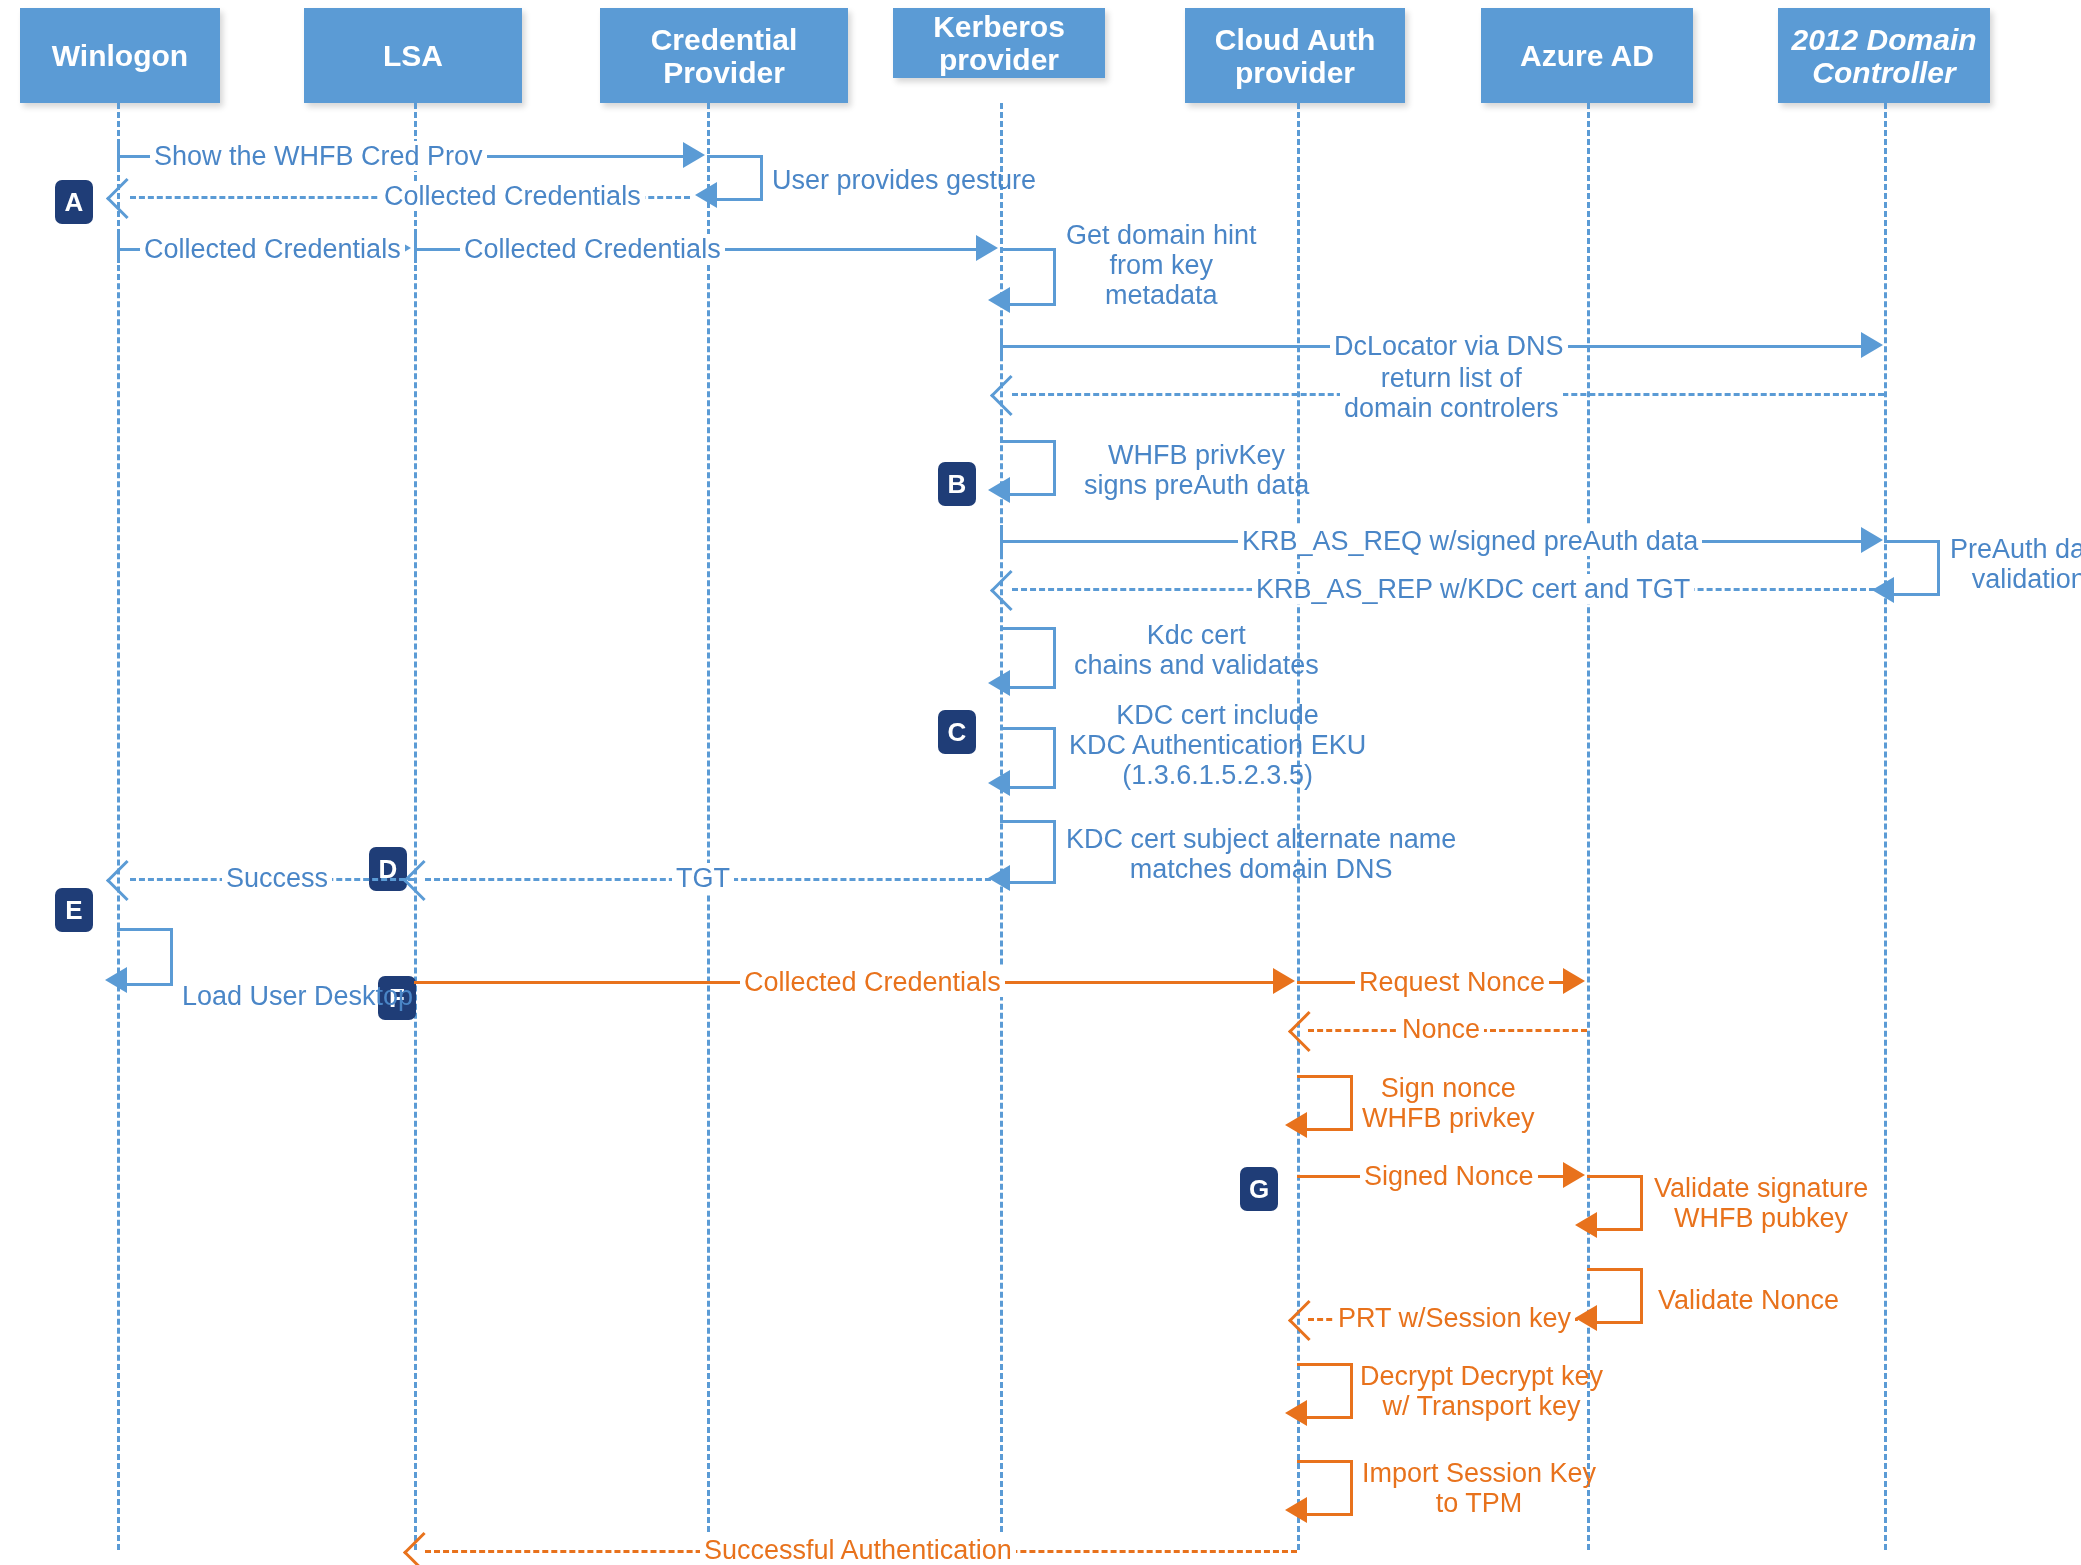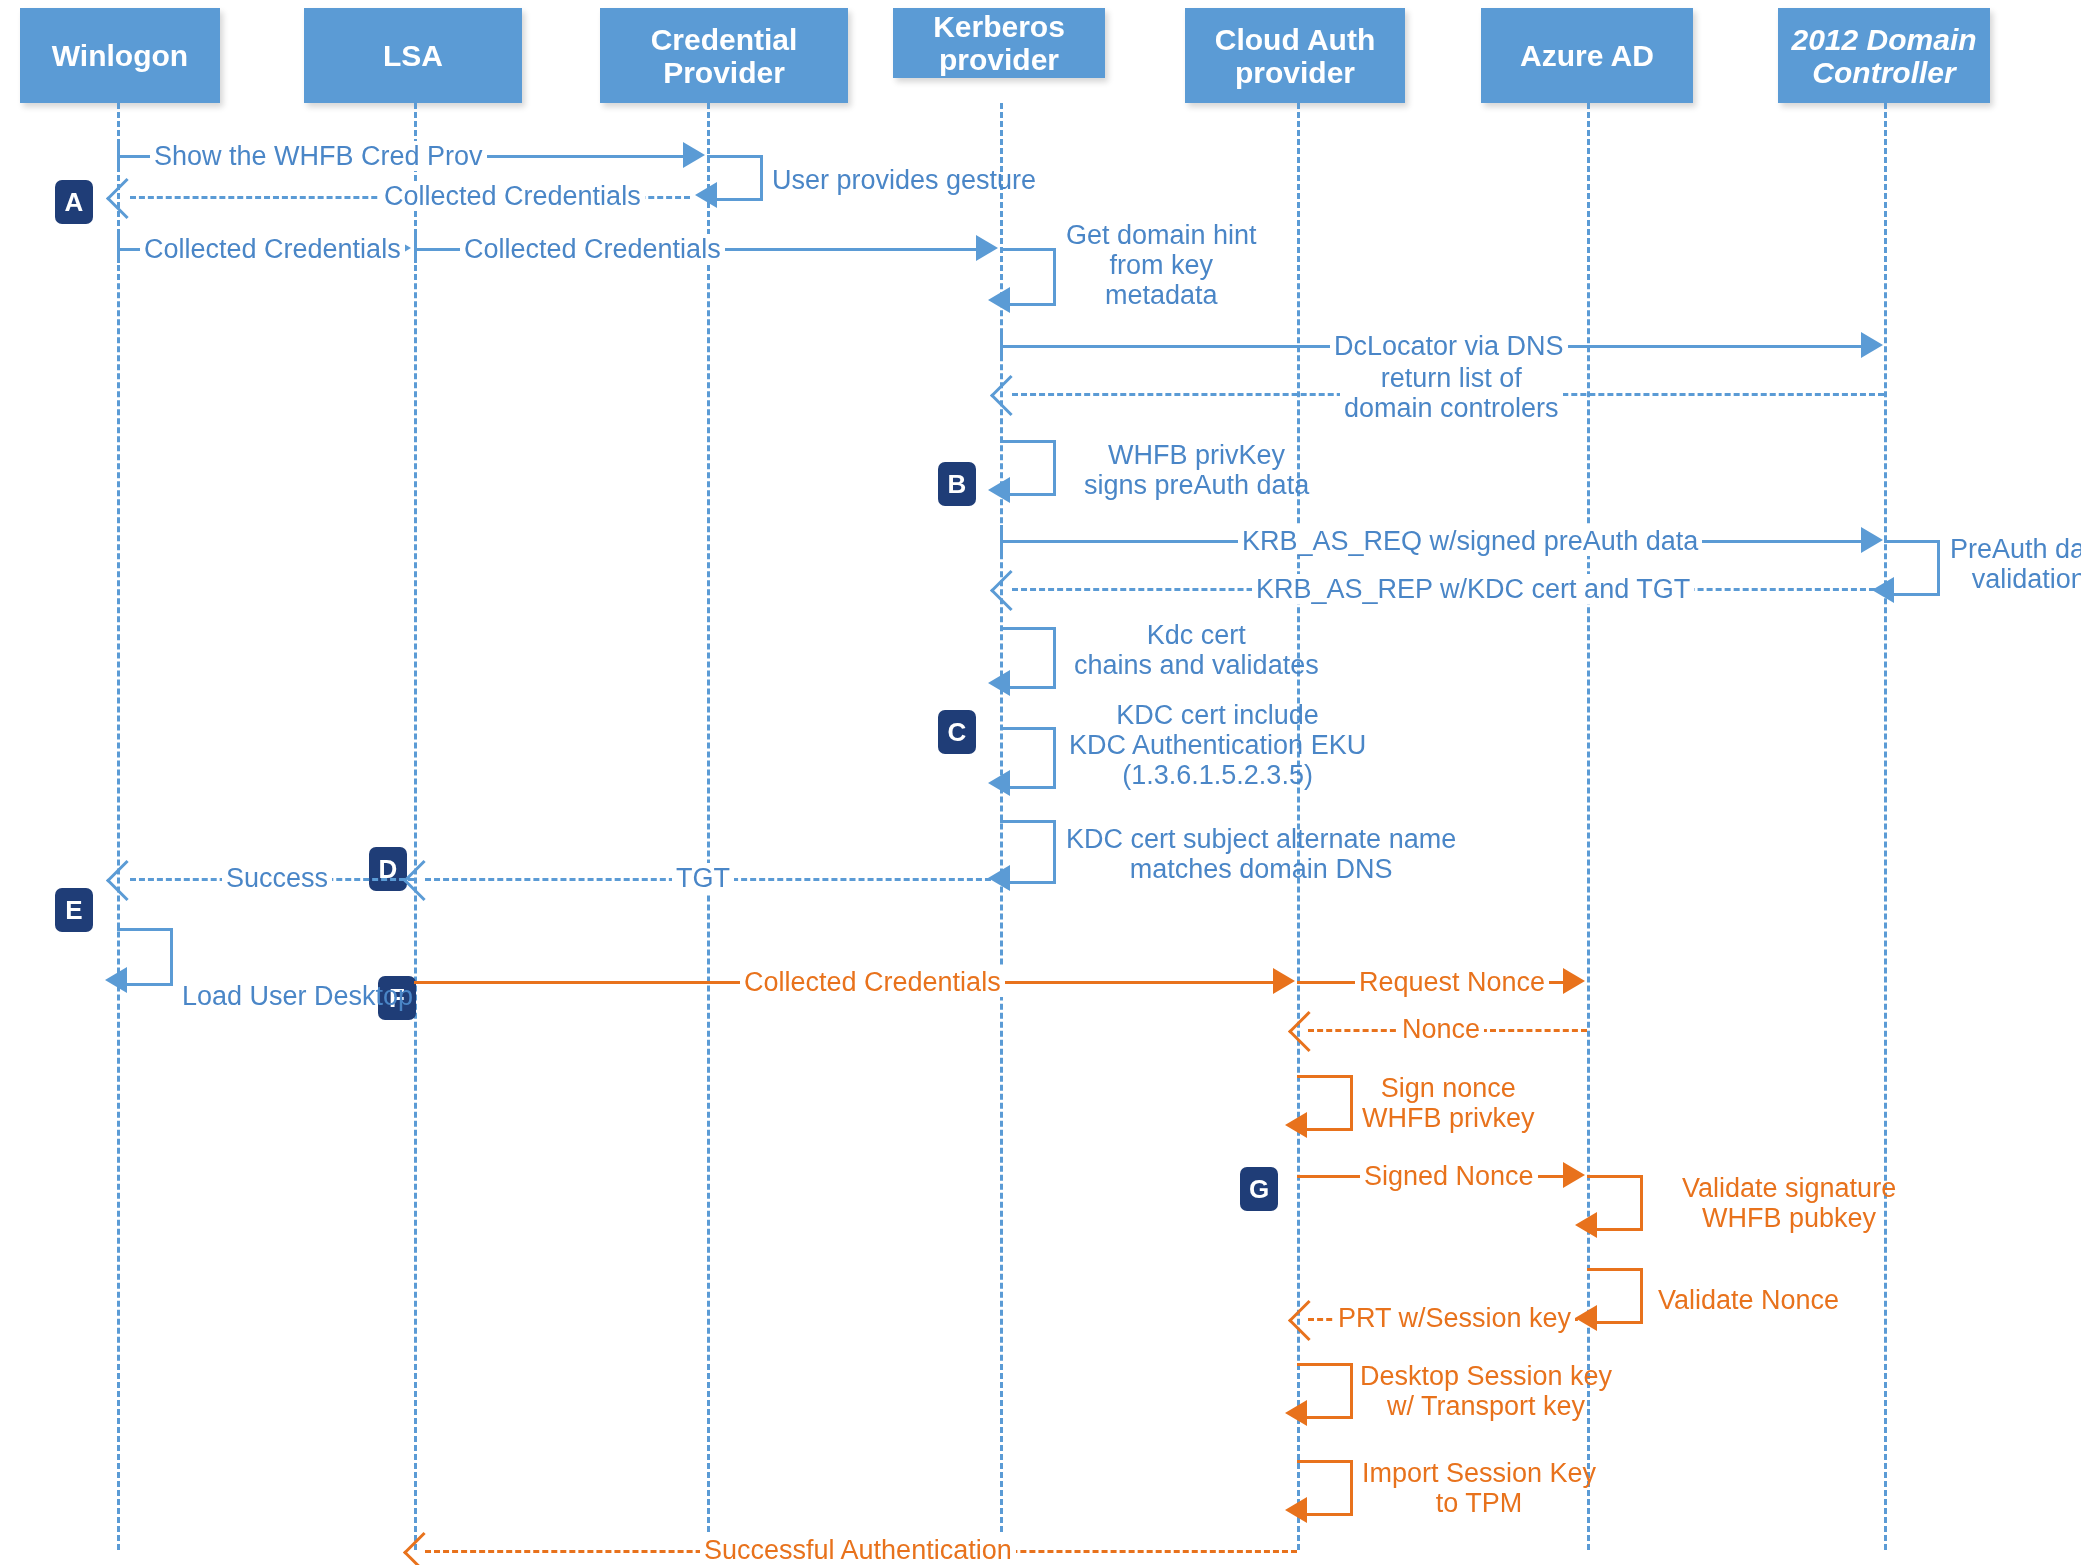--- a/index.html
+++ b/index.html
@@ -188,34 +188,34 @@
   <div class="arrow left orange" style="left:1285px;top:1112px;"></div>
   <div class="msg-label orange" style="left:1358px;top:1073px;text-align:center;background:transparent;">Sign nonce
 WHFB privkey</div>
 
   <div class="hline orange" style="left:1297px;top:1175px;width:272px;"></div>
   <div class="arrow right orange" style="left:1563px;top:1162px;"></div>
   <div class="msg-label orange" style="left:1360px;top:1161px;">Signed Nonce</div>
 
   <div class="selfloop orange" style="left:1587px;top:1175px;width:53px;height:50px;"></div>
   <div class="arrow left orange" style="left:1575px;top:1212px;"></div>
-  <div class="msg-label orange" style="left:1650px;top:1173px;text-align:center;background:transparent;margin-left:28px;">Validate signature
+  <div class="msg-label orange" style="left:1650px;top:1173px;text-align:center;background:transparent;">Validate signature
 WHFB pubkey</div>
 
   <div class="selfloop orange" style="left:1587px;top:1268px;width:53px;height:50px;"></div>
   <div class="arrow left orange" style="left:1575px;top:1305px;"></div>
   <div class="msg-label orange" style="left:1654px;top:1285px;background:transparent;">Validate Nonce</div>
 
   <div class="hline dash orange" style="left:1308px;top:1318px;width:279px;"></div>
   <div class="openarrow orange" style="left:1294px;top:1306px;"></div>
   <div class="msg-label orange" style="left:1334px;top:1303px;">PRT w/Session key</div>
 
   <div class="selfloop orange" style="left:1297px;top:1363px;width:53px;height:50px;"></div>
   <div class="arrow left orange" style="left:1285px;top:1400px;"></div>
-  <div class="msg-label orange" style="left:1356px;top:1361px;text-align:center;background:transparent;">Desktop Session key
+  <div class="msg-label orange" style="left:1356px;top:1361px;text-align:center;background:transparent;">Decrypt Decrypt key
 w/ Transport key</div>
 
   <div class="selfloop orange" style="left:1297px;top:1460px;width:53px;height:50px;"></div>
   <div class="arrow left orange" style="left:1285px;top:1497px;"></div>
   <div class="msg-label orange" style="left:1358px;top:1458px;text-align:center;background:transparent;">Import Session Key
 to TPM</div>
 
   <div class="hline dash orange" style="left:425px;top:1550px;width:872px;"></div>
   <div class="openarrow orange" style="left:409px;top:1538px;"></div>
   <div class="msg-label orange" style="left:700px;top:1535px;">Successful Authentication</div>

